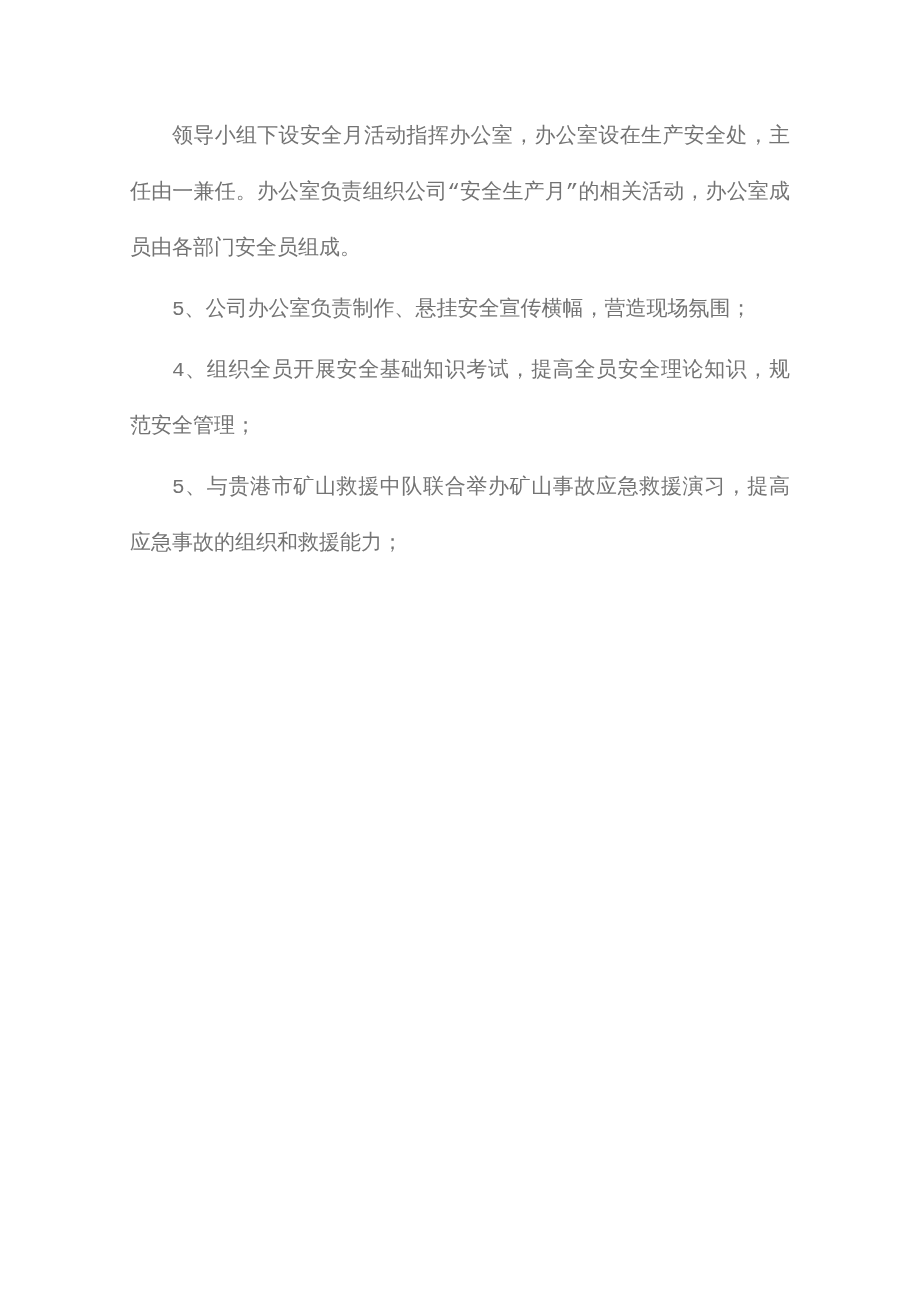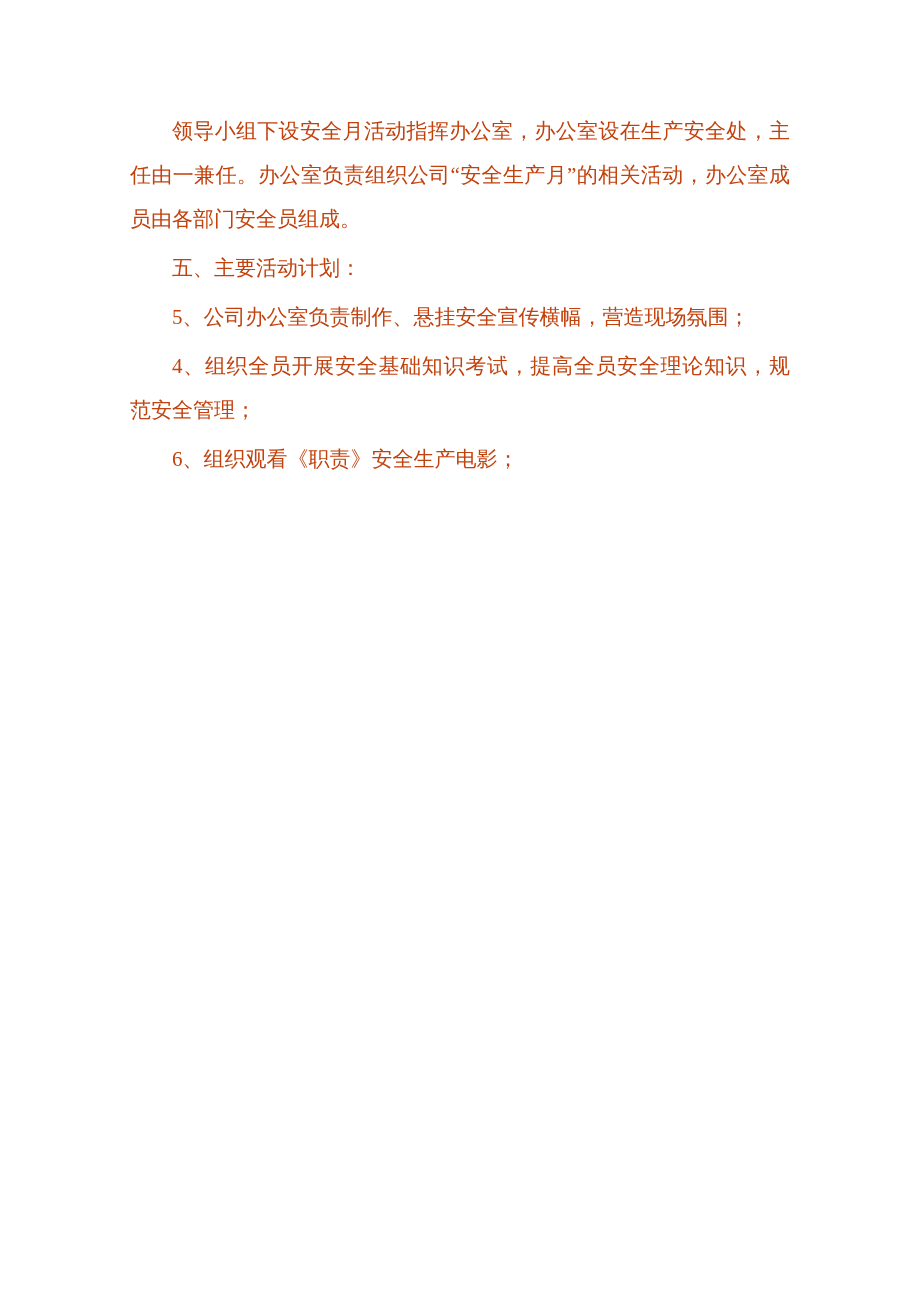--- a/index.html
+++ b/index.html
@@ -10,32 +10,31 @@
   .page {
     position: relative;
     box-sizing: border-box;
     width: 920px;
     height: 1301px;
     background: #ffffff;
     padding: 109px 130px 0 130px;
     overflow: hidden;
   }
   .para {
-    font-family: Liberation Serif, serif;
+    font-family: Liberation Mono, monospace;
     font-size: 21px;
-    line-height: 44px;
-    color: #c2410c;
+    line-height: 56px;
+    color: #737373;
     text-align: justify;
     text-indent: 2em;
     margin: 0 0 5px 0;
     word-break: break-all;
   }
 </style>
 </head>
 <body>
 
 <div class="page">
   <p class="para">领导小组下设安全月活动指挥办公室，办公室设在生产安全处，主任由一兼任。办公室负责组织公司“安全生产月”的相关活动，办公室成员由各部门安全员组成。</p>
-  <p class="para">五、主要活动计划：</p>
   <p class="para">5、公司办公室负责制作、悬挂安全宣传横幅，营造现场氛围；</p>
   <p class="para">4、组织全员开展安全基础知识考试，提高全员安全理论知识，规范安全管理；</p>
-  <p class="para">6、组织观看《职责》安全生产电影；</p>
+  <p class="para">5、与贵港市矿山救援中队联合举办矿山事故应急救援演习，提高应急事故的组织和救援能力；</p>
 </div>
 
 </body></html>

